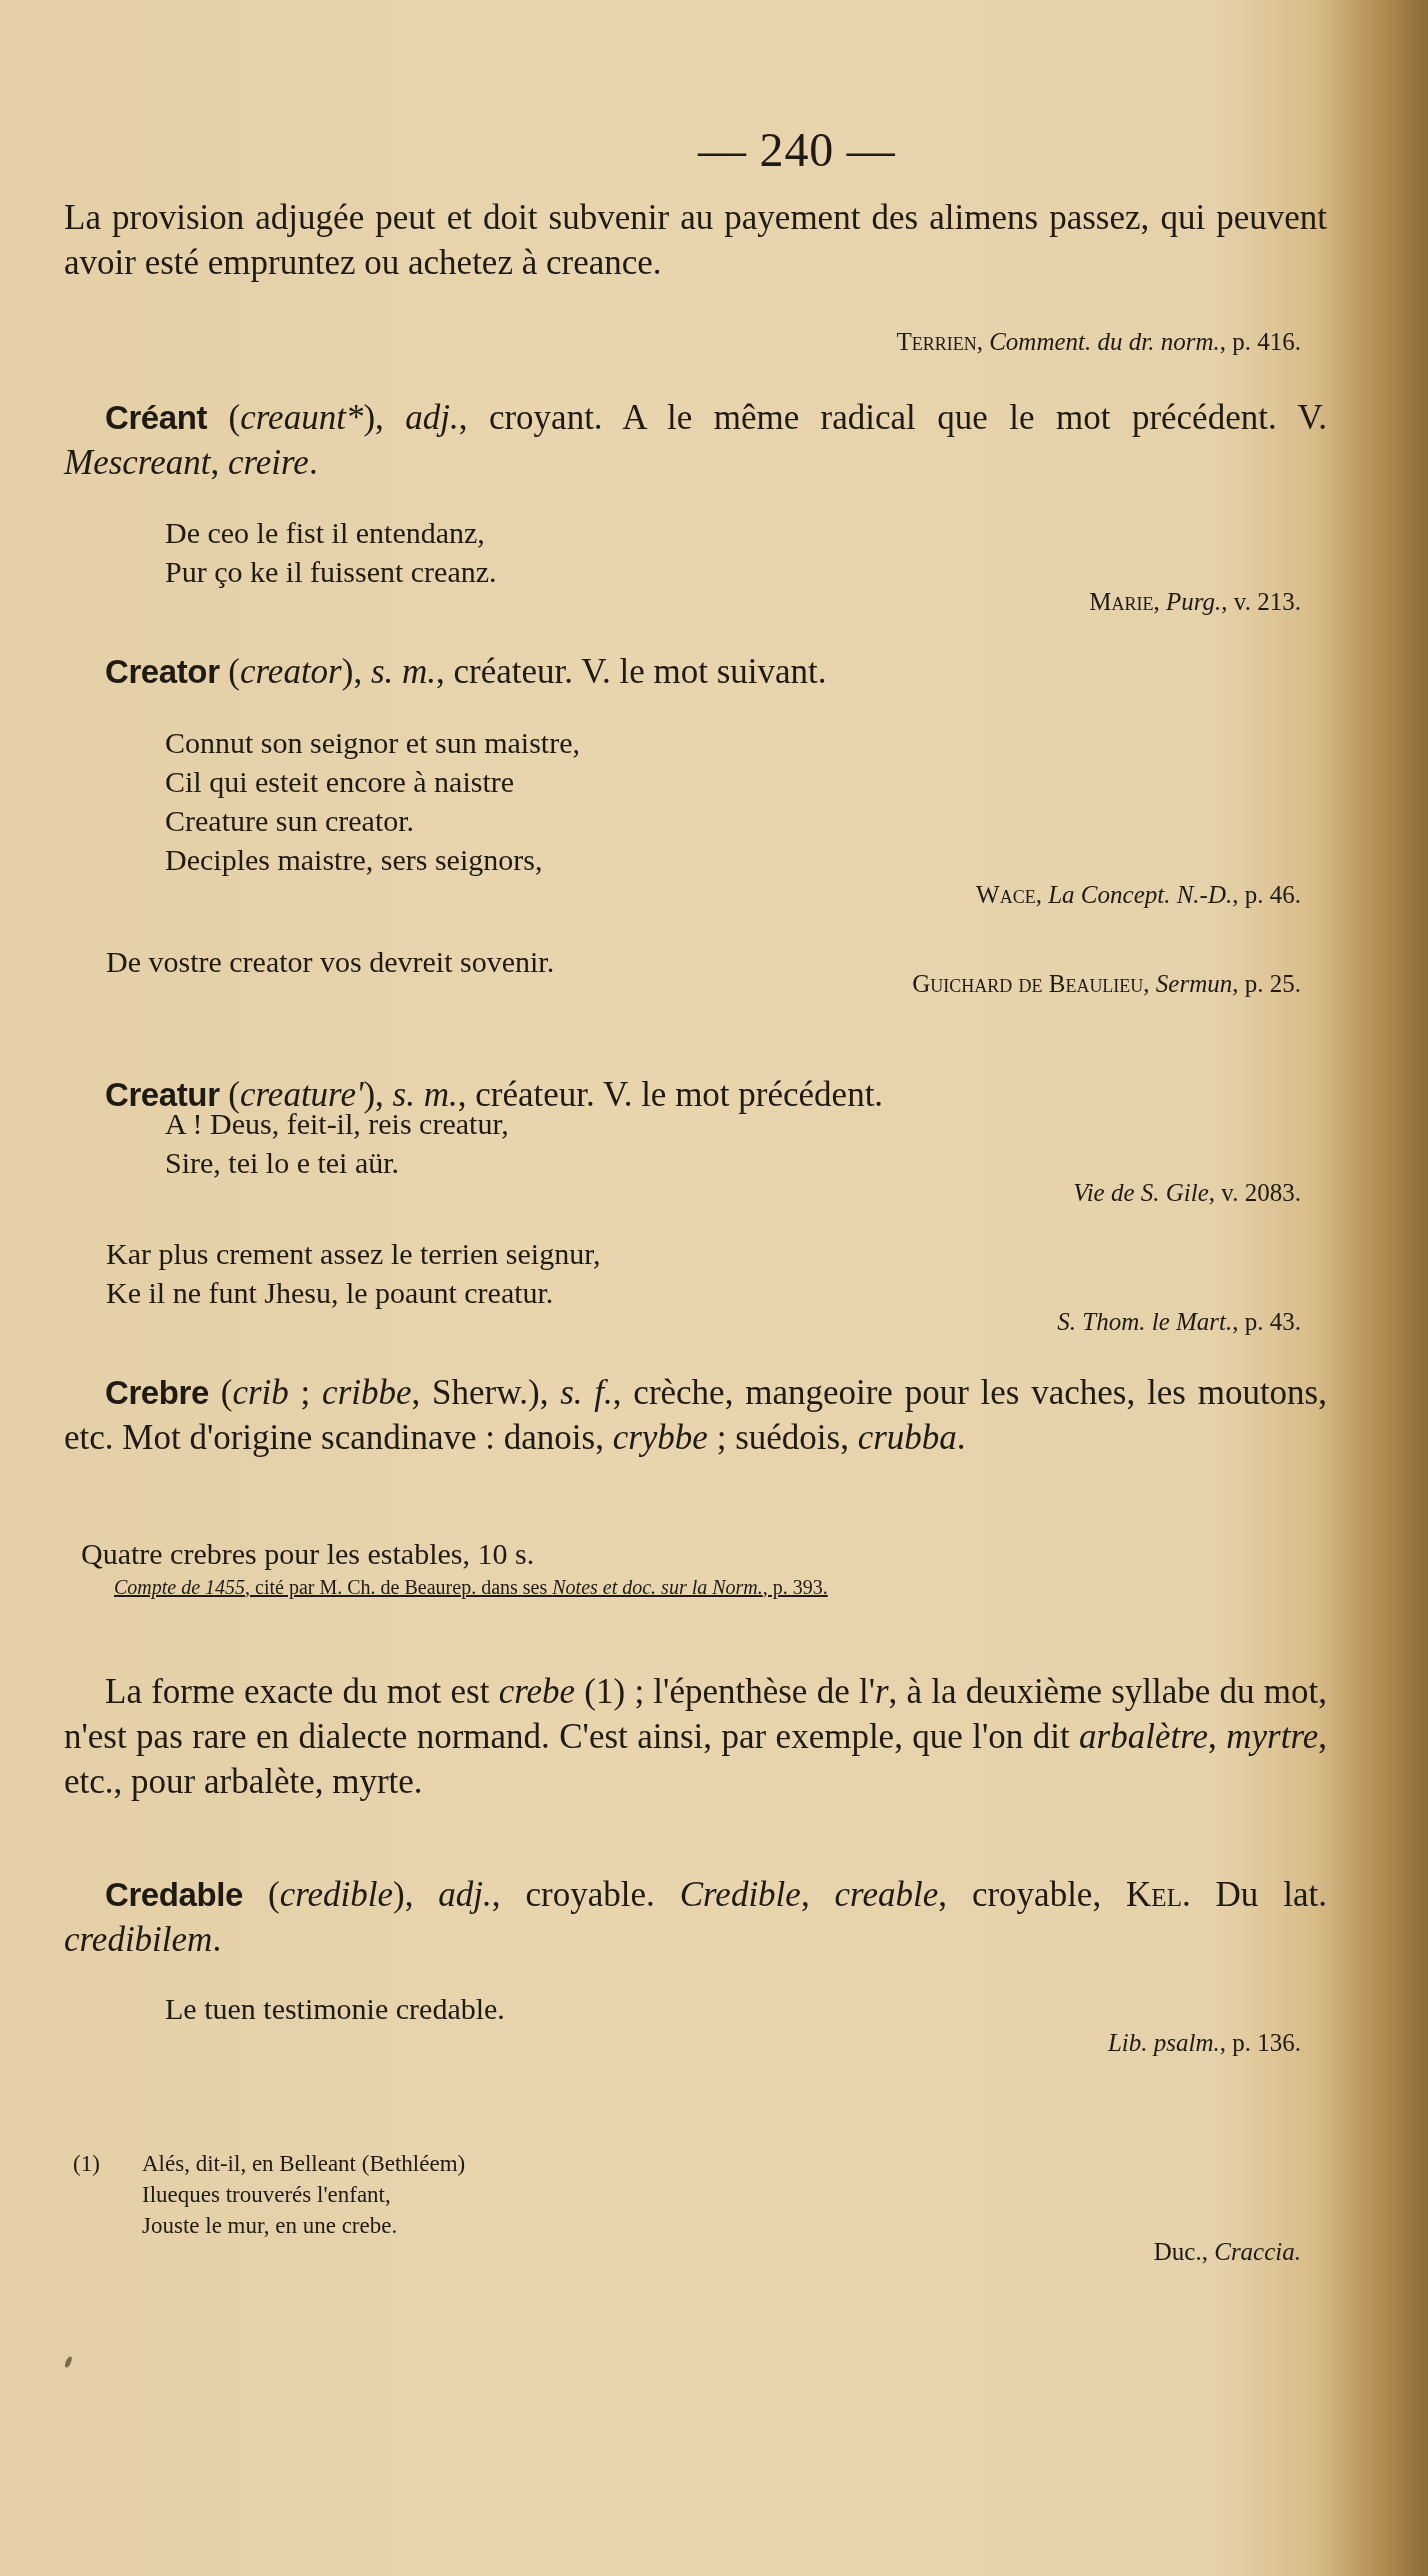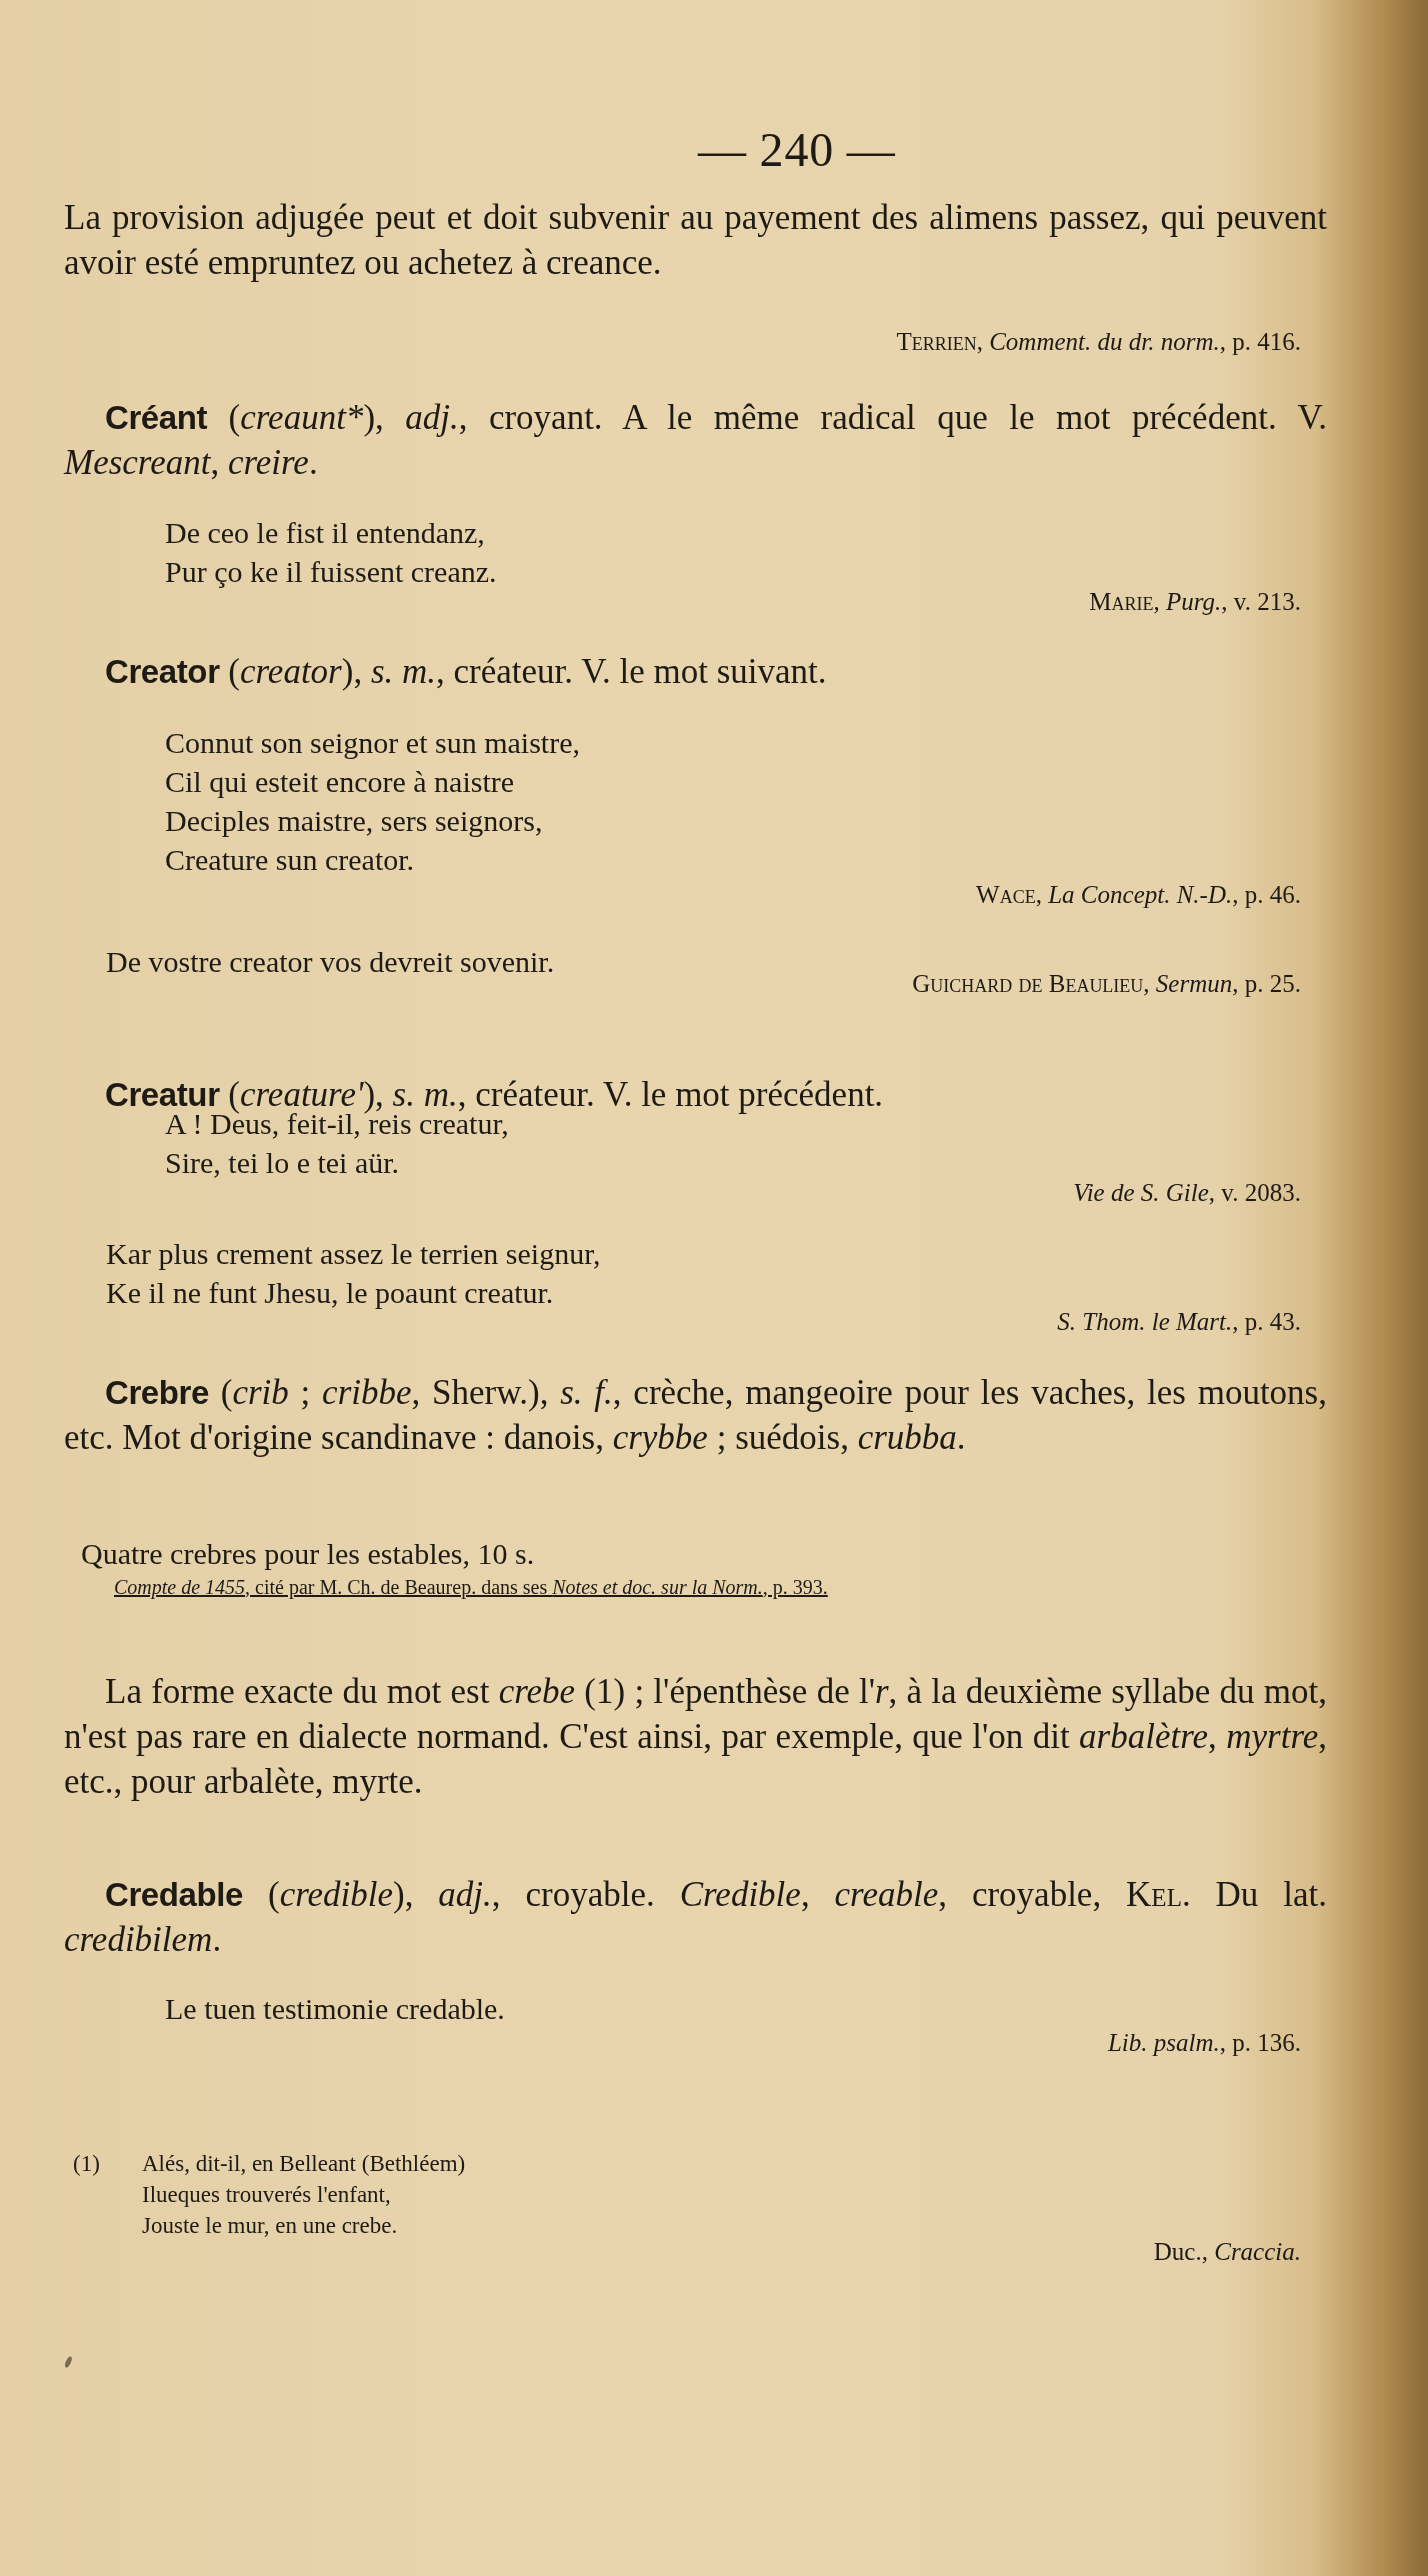--- a/index.html
+++ b/index.html
@@ -47,22 +47,22 @@
   <div class="abs src" style="top:588px;">
     <span class="sc">Marie</span>, <i>Purg.</i><span>, v. 213.</span>
   </div>
 
   <div class="para body indent" style="top:649px;">
     <span class="hw">Creator</span> (<i>creator</i>), <i>s. m.</i><span>, créateur. V. le mot suivant.</span>
   </div>
   <div class="abs quote" style="top:723px; left:165px;">
     <div>Connut son seignor et sun maistre,</div>
     <div>Cil qui esteit encore à naistre</div>
+    <div>Creature sun creator.</div>
     <div>Deciples maistre, sers seignors,</div>
-    <div>Creature sun creator.</div>
   </div>
   <div class="abs src" style="top:881px;">
     <span class="sc">Wace</span>, <i>La Concept. N.-D.</i><span>, p. 46.</span>
   </div>
   <div class="abs quote" style="top:931px; left:106px;margin-top:11px;">
     <div>De vostre creator vos devreit sovenir.</div>
   </div>
   <div class="abs src" style="top:970px;">
     <span class="sc">Guichard de Beaulieu</span>, <i>Sermun</i><span>, p. 25.</span>
   </div>

